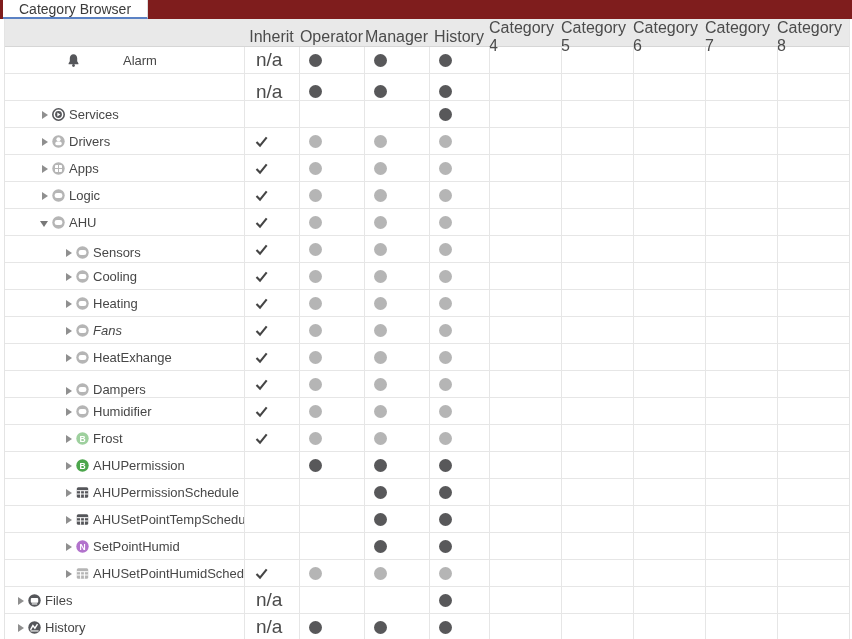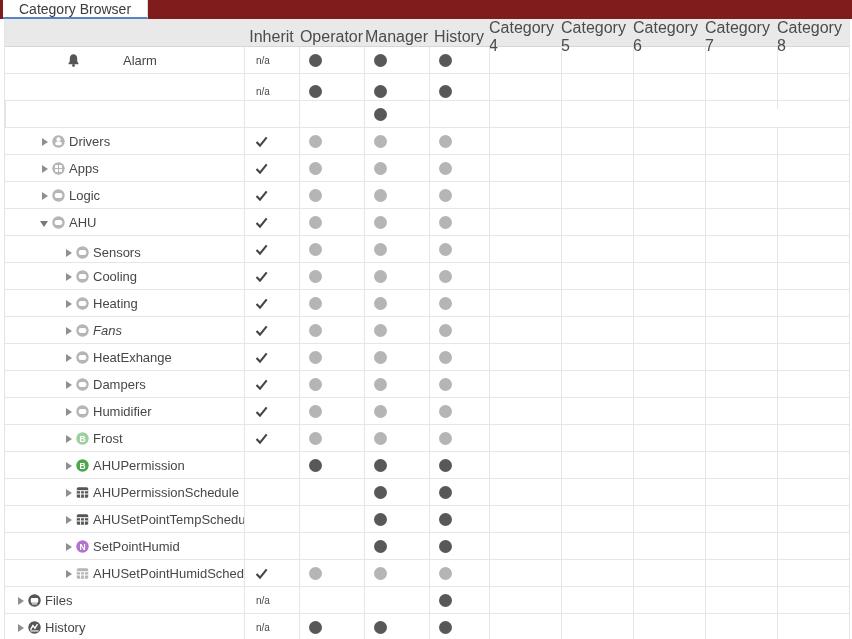--- a/index.html
+++ b/index.html
@@ -18,21 +18,21 @@
   .table{
     margin-left:4px;width:844px;
     border-left:1px solid #e4e4e4;border-right:1px solid #e4e4e4;
   }
   .grid{display:grid;grid-template-columns:239px 55px 65px 65px 60px 72px 72px 72px 72px 72px;}
   .header{background:#e9e9e9;height:27px;border-bottom:1px solid #d6d6d6;}
   .hcell{display:flex;align-items:center;justify-content:center;font-size:16px;color:#4b4b4b;}
   .row{height:26px;border-bottom:1px solid #e6e6e6;background:#fff;}
   .tree-cell{display:flex;align-items:center;white-space:nowrap;overflow:hidden;}
   .vcell{display:flex;align-items:center;border-left:1px solid #e6e6e6;padding-left:9px;}
-  .na{font-size:10px;color:#4b4b4b;padding-left:2px;}
+  .na{font-size:19px;color:#4b4b4b;padding-left:2px;}
   .dot{width:13px;height:13px;border-radius:50%;}
   .label{font-size:13px;color:#474747;margin-left:3px;}
   .icon{width:15px;height:15px;flex:none;display:flex;align-items:center;justify-content:center;}
   .icon svg{width:15px;height:15px;display:block;}
   .check svg{width:15px;height:15px;display:block;}
   .exp{width:13px;height:13px;position:relative;flex:none;}
   .exp.collapsed::before{
     content:"";position:absolute;left:4px;top:3px;
     border-left:6px solid #8f8f8f;border-top:4px solid transparent;border-bottom:4px solid transparent;
   }
@@ -118,20 +118,31 @@
           <div class="vcell">
             <span class="dot" style="background: rgb(88, 88, 90);"></span>
           </div>
           <div class="vcell"></div>
           <div class="vcell"></div>
           <div class="vcell"></div>
           <div class="vcell"></div>
           <div class="vcell"></div>
         </div>
         <div class="grid row">
+          <div class="tree-cell" style="padding-left: 33px;">
+            <span class="exp collapsed"></span>
+            <span class="icon">
+              <svg viewBox="0 0 15 15">
+                <circle cx="7.5" cy="7.5" r="5.7" fill="none" stroke="#55565a" stroke-width="1.6"></circle>
+                <circle cx="7.5" cy="7.5" r="3.4" fill="#55565a"></circle>
+                <path d="M6.3 5.6l3.1 1.9-3.1 1.9z" fill="#fff"></path>
+              </svg>
+            </span>
+            <span class="label">Services</span>
+          </div>
           <div class="vcell"></div>
           <div class="vcell"></div>
           <div class="vcell"></div>
           <div class="vcell">
             <span class="dot" style="background: rgb(88, 88, 90);"></span>
           </div>
           <div class="vcell"></div>
           <div class="vcell"></div>
           <div class="vcell"></div>
           <div class="vcell"></div>
@@ -430,21 +441,21 @@
           <div class="vcell">
             <span class="dot" style="background: rgb(181, 181, 181);"></span>
           </div>
           <div class="vcell"></div>
           <div class="vcell"></div>
           <div class="vcell"></div>
           <div class="vcell"></div>
           <div class="vcell"></div>
         </div>
         <div class="grid row">
-          <div class="tree-cell" style="padding-left: 57px;">
+          <div class="tree-cell" style="padding-left: 57px; align-items: flex-end;">
             <span class="exp collapsed"></span>
             <span class="icon">
               <svg viewBox="0 0 15 15">
                 <circle cx="7.5" cy="7.5" r="6.2" fill="#b5b5b5"></circle>
                 <rect x="3.6" y="5" width="7.8" height="5" rx="2.3" fill="#fff"></rect>
               </svg>
             </span>
             <span class="label">Dampers</span>
           </div>
           <div class="vcell">

